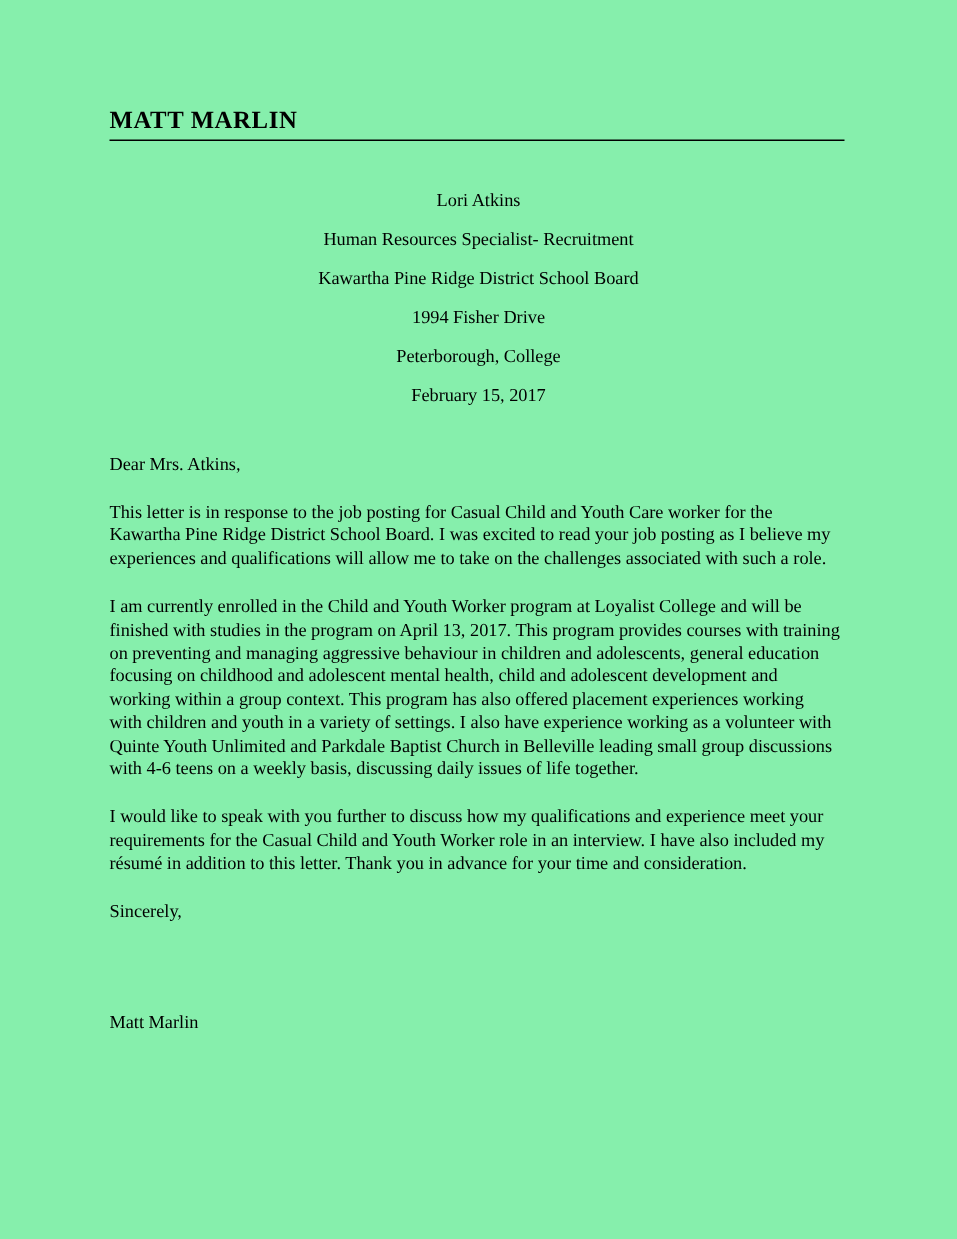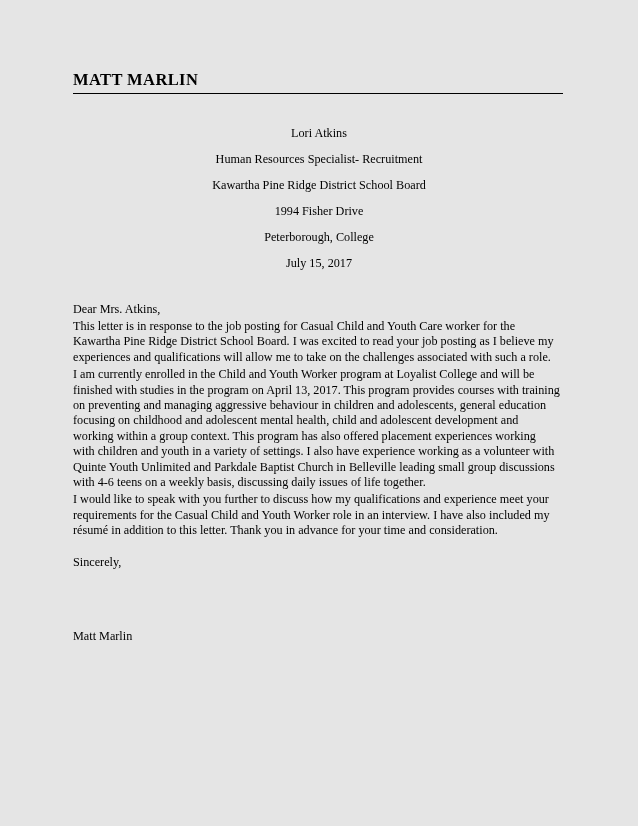--- a/index.html
+++ b/index.html
@@ -11,21 +11,21 @@
     width: 638px;
     height: 826px;
     font-family: "Liberation Serif", "DejaVu Serif", serif;
     color: #000000;
     overflow: hidden;
   }
   .page {
     position: relative;
     width: 638px;
     height: 826px;
-    background: #e5e5e5;
+    background: #86efac;
     box-sizing: border-box;
     padding: 70px 73px 0 73px;
   }
   .letterhead {
     margin: 0;
   }
   .letterhead-name {
     font-family: "Liberation Serif", "DejaVu Serif", serif;
     font-weight: bold;
     font-size: 16.5px;
@@ -57,21 +57,21 @@
     text-align: center;
   }
   .salutation {
     font-size: 12.2px;
     line-height: 16px;
     margin: 30px 0 0 0;
   }
   .body-paragraph {
     font-size: 12.2px;
     line-height: 15.4px;
-    margin: 2px 0 0 0;
+    margin: 17px 0 0 0;
     width: 487px;
     text-align: left;
   }
   .closing {
     font-size: 12.2px;
     line-height: 16px;
     margin: 15px 0 0 0;
   }
   .signature-space {
     height: 58px;
@@ -91,21 +91,21 @@
     <div class="letterhead-name">MATT MARLIN</div>
     <hr class="letterhead-rule">
   </div>
 
   <div class="recipient-block">
     <div class="recipient-line">Lori Atkins</div>
     <div class="recipient-line">Human Resources Specialist- Recruitment</div>
     <div class="recipient-line">Kawartha Pine Ridge District School Board</div>
     <div class="recipient-line">1994 Fisher Drive</div>
     <div class="recipient-line">Peterborough, College</div>
-    <div class="recipient-line">July 15, 2017</div>
+    <div class="recipient-line">February 15, 2017</div>
   </div>
 
   <div class="salutation">Dear Mrs. Atkins,</div>
 
   <p class="body-paragraph">This letter is in response to the job posting for Casual Child and Youth Care worker for the Kawartha Pine Ridge District School Board. I was excited to read your job posting as I believe my experiences and qualifications will allow me to take on the challenges associated with such a role.</p>
 
   <p class="body-paragraph">I am currently enrolled in the Child and Youth Worker program at Loyalist College and will be finished with studies in the program on April 13, 2017. This program provides courses with training on preventing and managing aggressive behaviour in children and adolescents, general education focusing on childhood and adolescent mental health, child and adolescent development and working within a group context. This program has also offered placement experiences working with children and youth in a variety of settings. I also have experience working as a volunteer with Quinte Youth Unlimited and Parkdale Baptist Church in Belleville leading small group discussions with 4-6 teens on a weekly basis, discussing daily issues of life together.</p>
 
   <p class="body-paragraph">I would like to speak with you further to discuss how my qualifications and experience meet your requirements for the Casual Child and Youth Worker role in an interview. I have also included my résumé in addition to this letter. Thank you in advance for your time and consideration.</p>
 

